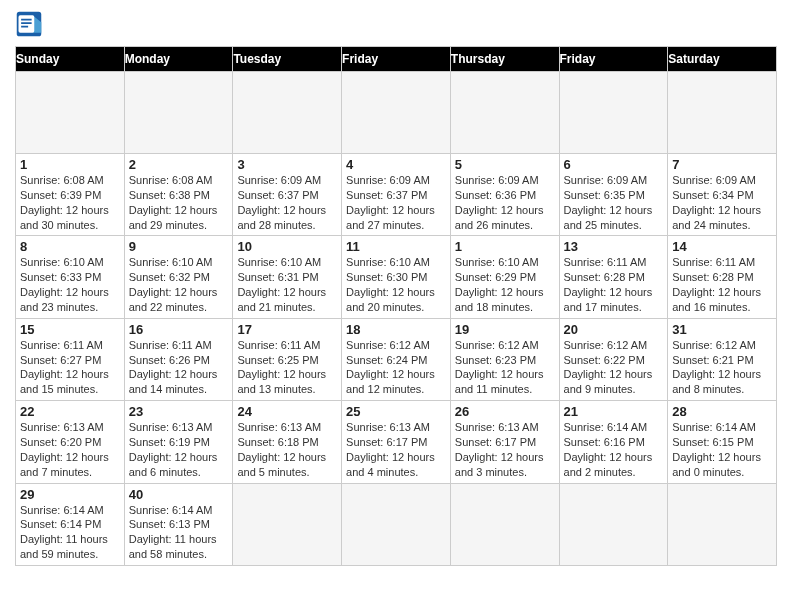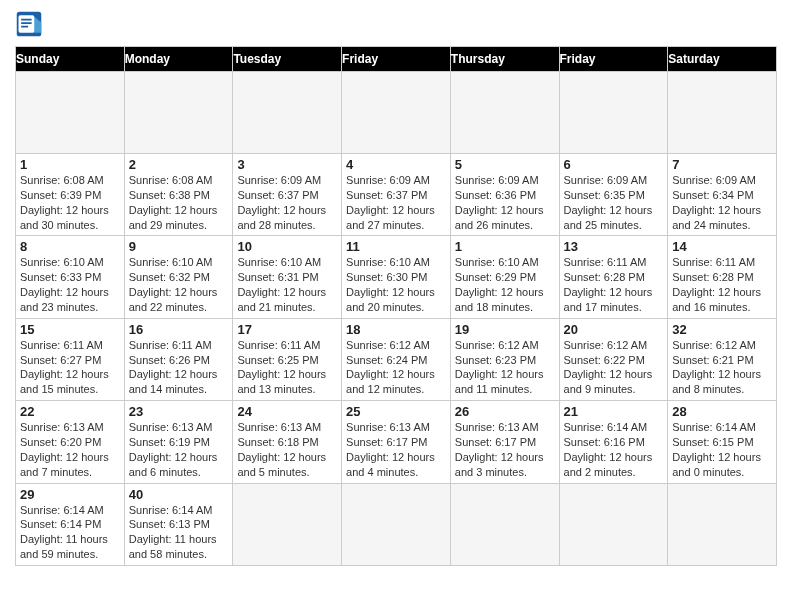--- a/index.html
+++ b/index.html
@@ -277,21 +277,21 @@
 and 11 minutes.</div>
           </td>
           <td>
             <span class="day-number">20</span>
             <div class="day-info" style="white-space: pre-line;">Sunrise: 6:12 AM
 Sunset: 6:22 PM
 Daylight: 12 hours
 and 9 minutes.</div>
           </td>
           <td>
-            <span class="day-number">32</span>
+            <span class="day-number">31</span>
             <div class="day-info" style="white-space: pre-line;">Sunrise: 6:12 AM
 Sunset: 6:21 PM
 Daylight: 12 hours
 and 8 minutes.</div>
           </td>
         </tr>
         <tr>
           <td>
             <span class="day-number">22</span>
             <div class="day-info" style="white-space: pre-line;">Sunrise: 6:13 AM

